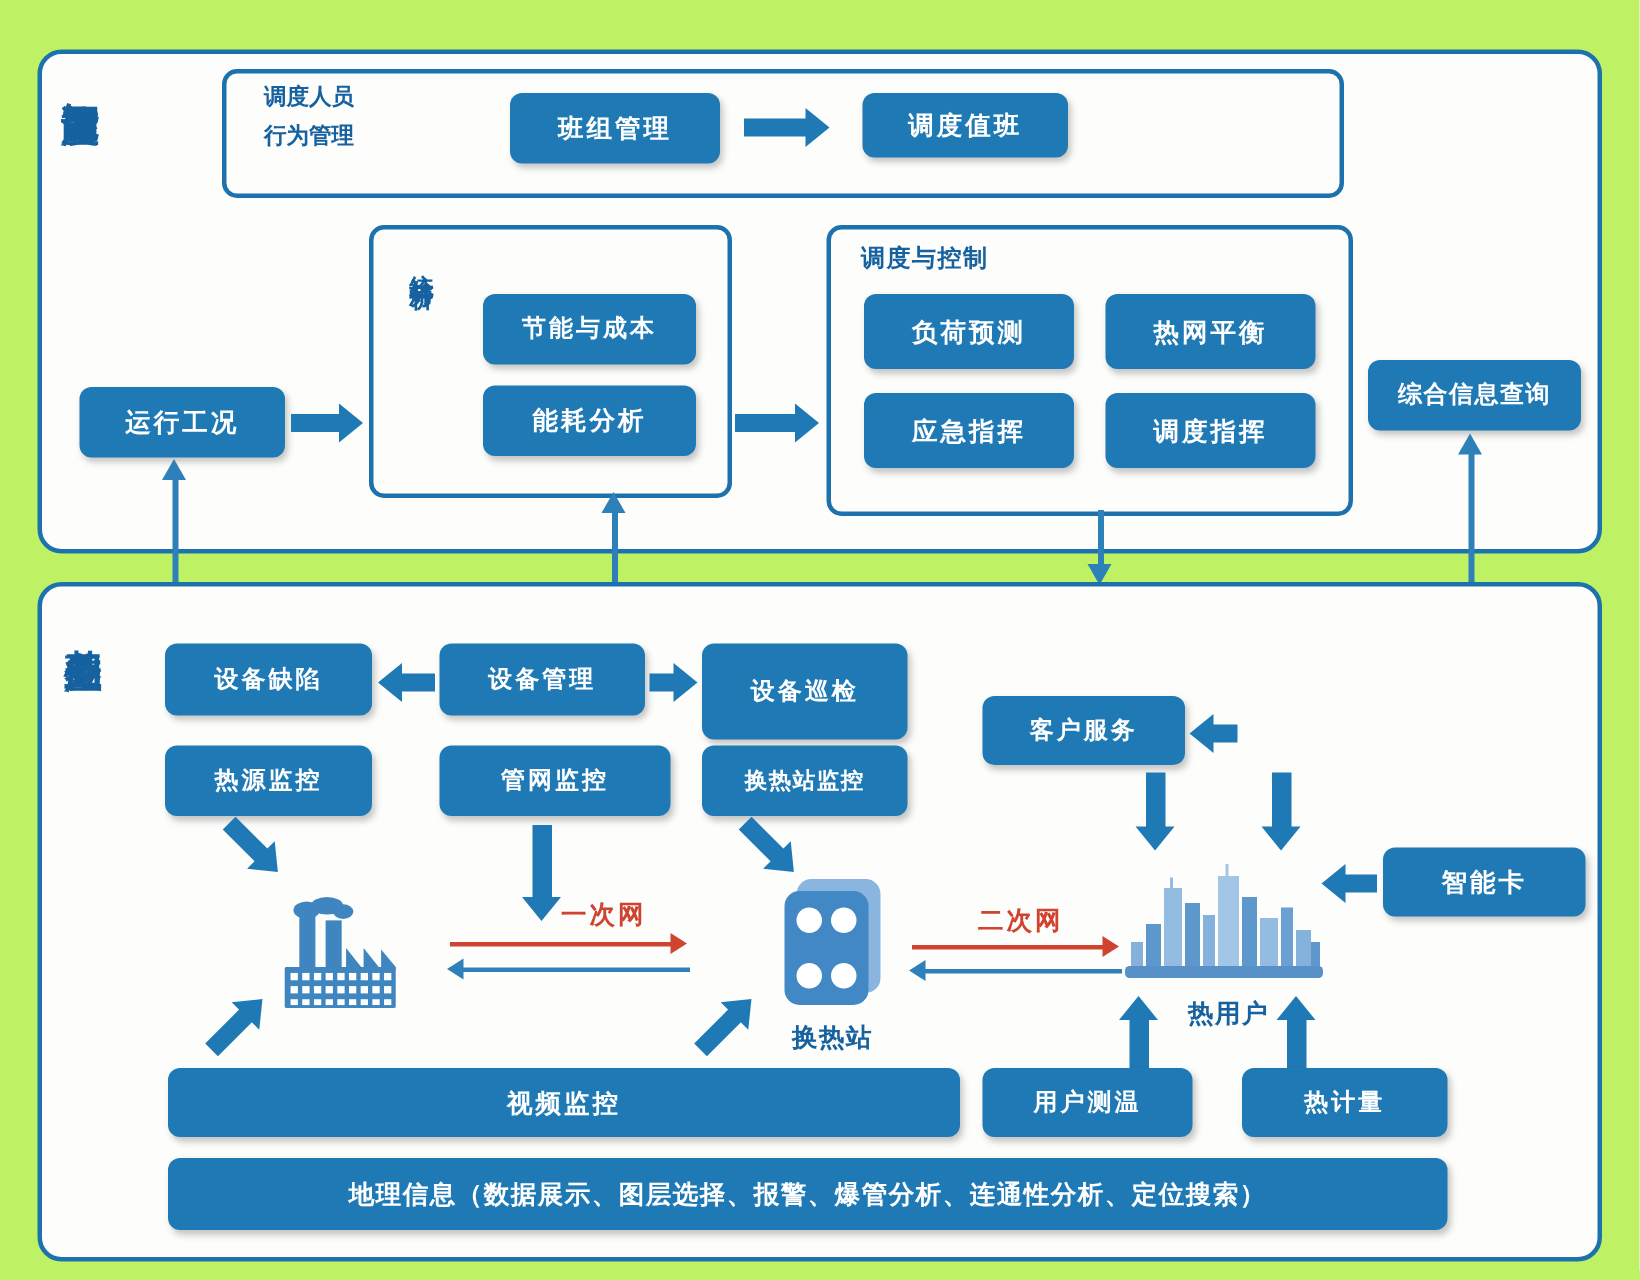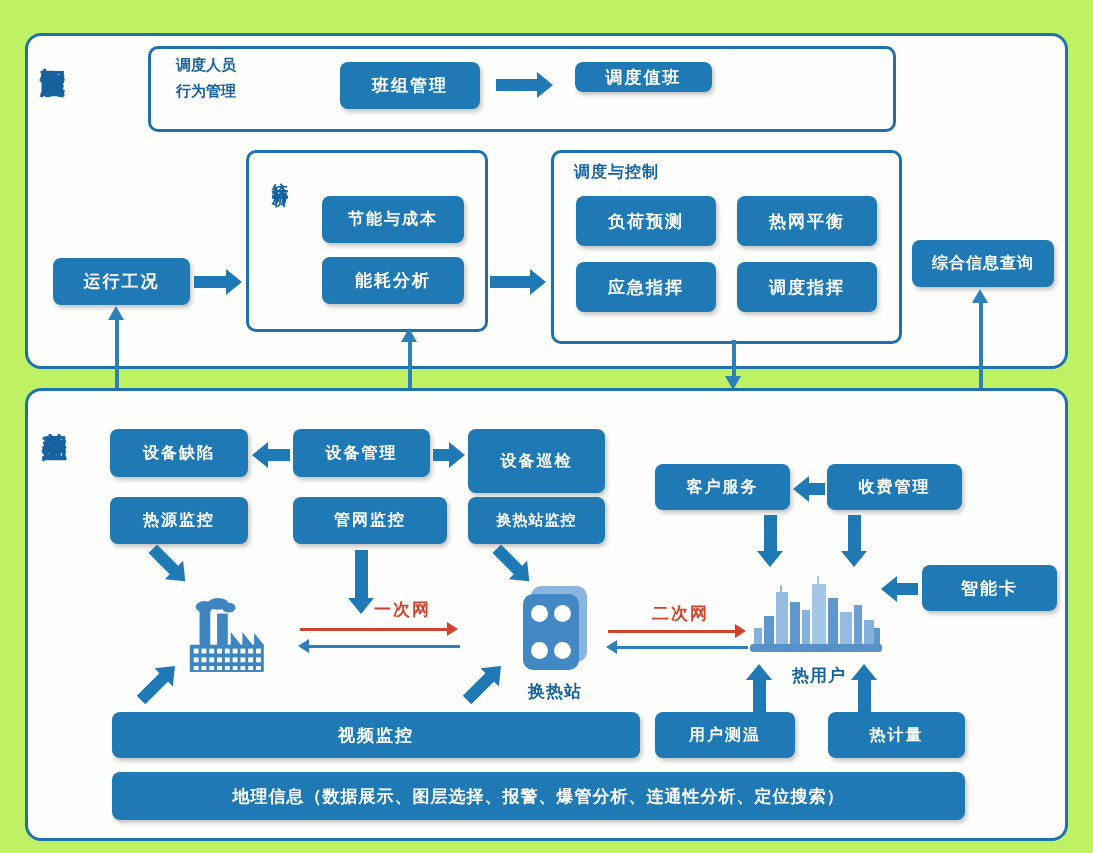--- a/index.html
+++ b/index.html
@@ -80,21 +80,21 @@
   <div class="vtitle" style="left:40px;top:48px;height:160px;">智能调度应用</div>
 
   <div class="inner-box" style="left:148px;top:46px;width:742px;height:80px;"></div>
   <div class="blabel" style="left:176px;top:52px;">调度人员
 行为管理</div>
   <div class="node" style="left:340px;top:62px;width:140px;height:47px;">班组管理</div>
   <div class="harrow r" style="left:496px;top:72px;width:57px;">
     <div class="bar"></div>
       <div class="head"></div>
   </div>
-  <div class="node" style="left:575px;top:62px;width:137px;height:30px;text-align:right;">调度值班</div>
+  <div class="node" style="left:575px;top:62px;width:137px;height:43px;text-align:right;">调度值班</div>
 
   <div class="inner-box" style="left:246px;top:150px;width:236px;height:176px;"></div>
   <div class="vlabel" style="left:272px;top:170px;height:92px;">统计与分析</div>
   <div class="node" style="left:322px;top:196px;width:142px;height:47px;font-size:16px;">节能与成本</div>
   <div class="node" style="left:322px;top:257px;width:142px;height:47px;">能耗分析</div>
 
   <div class="node" style="left:53px;top:258px;width:137px;height:47px;">运行工况</div>
   <div class="harrow r" style="left:194px;top:269px;width:48px;">
     <div class="bar"></div>
       <div class="head"></div>
@@ -147,21 +147,20 @@
 
   <div class="node" style="left:110px;top:497px;width:138px;height:47px;font-size:16px;">热源监控</div>
   <div class="node" style="left:293px;top:497px;width:154px;height:47px;font-size:16px;">管网监控</div>
   <div class="node" style="left:468px;top:497px;width:137px;height:47px;font-size:15px;letter-spacing:1px;">换热站监控</div>
 
   <div class="node" style="left:655px;top:464px;width:135px;height:46px;font-size:16px;">客户服务</div>
   <div class="harrow l" style="left:793px;top:476px;width:32px;">
     <div class="bar"></div>
       <div class="head"></div>
   </div>
-  <div class="node" style="left:827px;top:464px;width:135px;height:46px;font-size:16px;">收费管理</div>
   <div class="varrow d" style="left:757px;top:515px;height:52px;">
     <div class="bar"></div>
       <div class="head"></div>
   </div>
   <div class="varrow d" style="left:841px;top:515px;height:52px;">
     <div class="bar"></div>
       <div class="head"></div>
   </div>
 
   <div class="node" style="left:922px;top:565px;width:135px;height:46px;">智能卡</div>

